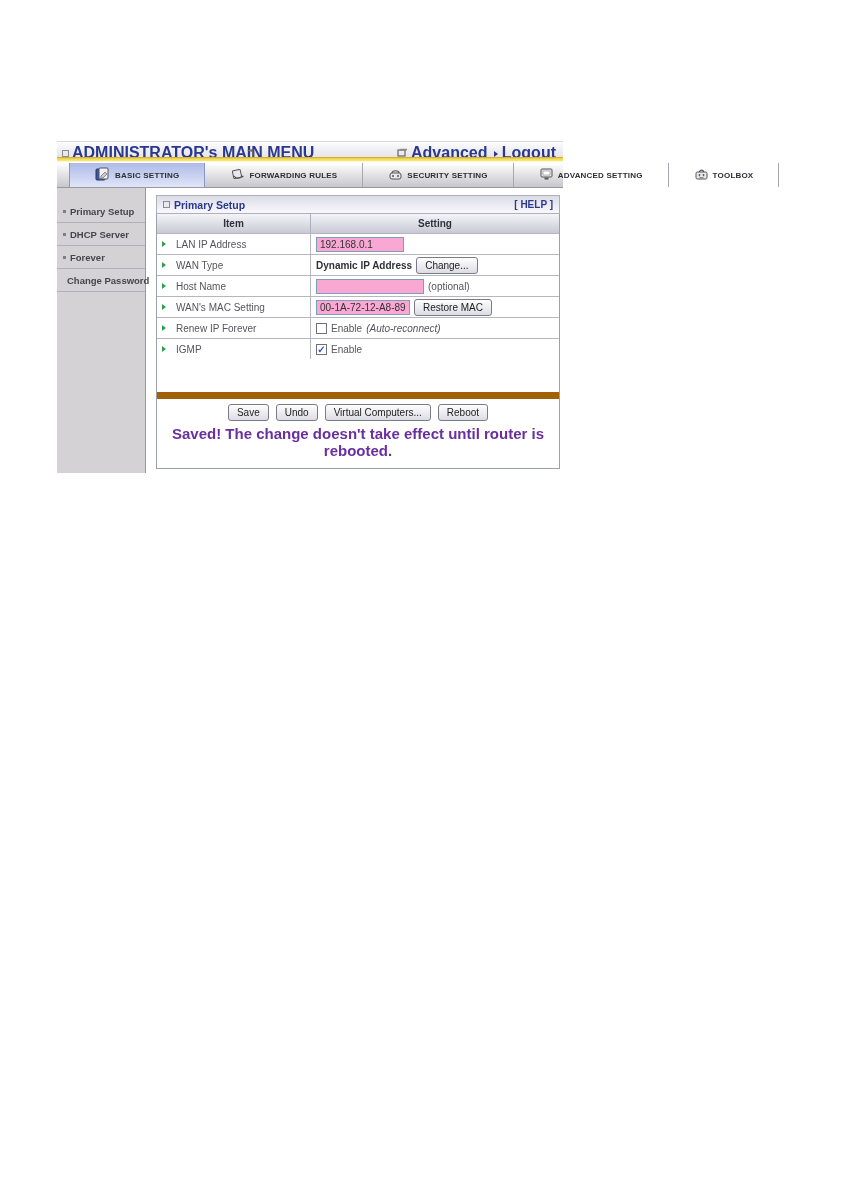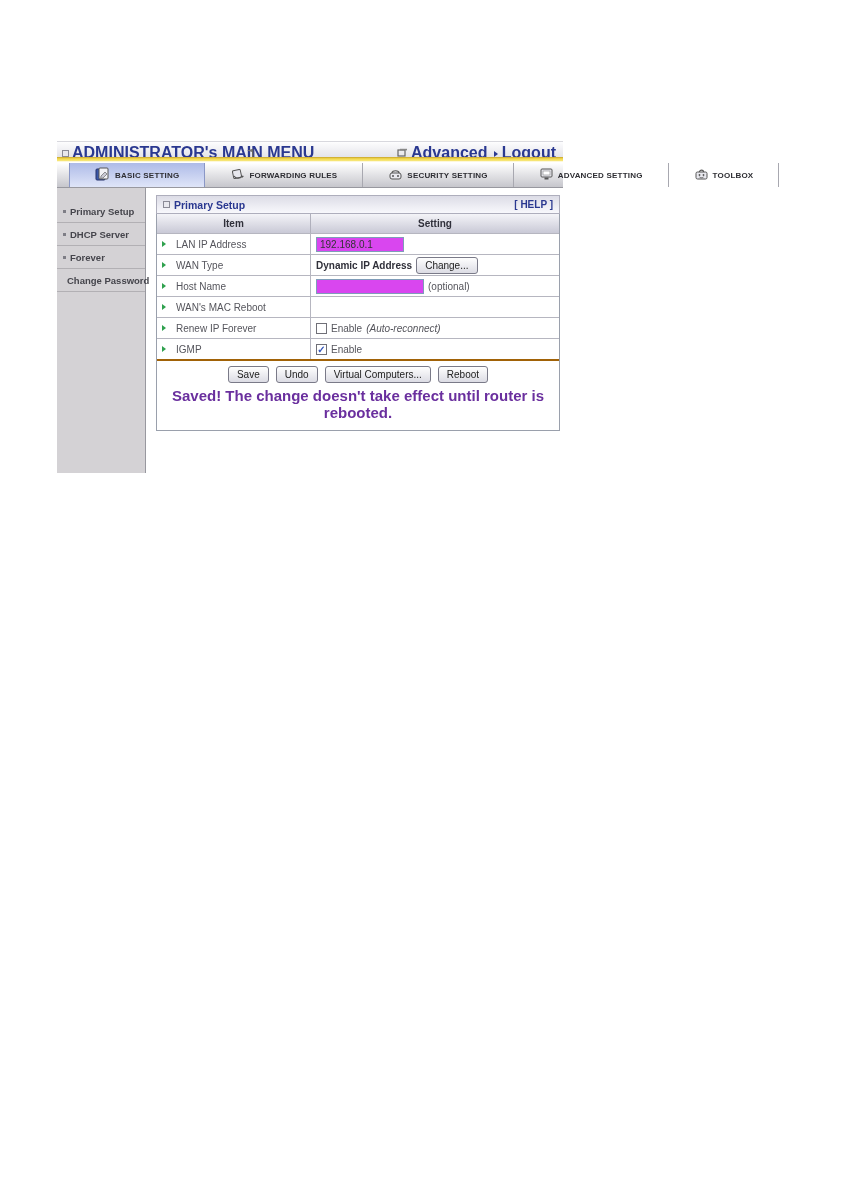--- a/index.html
+++ b/index.html
@@ -81,21 +81,21 @@
   .col-item { width:154px; border-right:1px solid #b0b0bc; display:flex; align-items:center; justify-content:center; }
   .col-setting { flex:1; display:flex; align-items:center; justify-content:center; }
 
   .row { display:flex; height:21px; border-top:1px solid #b6b6c0; font-size:10px; color:#55555c; }
   .cell-item { width:154px; border-right:1px solid #b6b6c0; display:flex; align-items:center; gap:10px; padding-left:5px; }
   .cell-setting { flex:1; display:flex; align-items:center; gap:4px; padding-left:5px; }
   .arrow { width:0; height:0; border-top:3px solid transparent; border-bottom:3px solid transparent; border-left:4px solid #2fa14e; display:inline-block; }
 
   .txt-input {
     height:15px; border:1px solid #7f9db9; font-family:"Liberation Sans",sans-serif;
-    font-size:10px; color:#333; padding:0 3px; background:#d946ef;
+    font-size:10px; color:#333; padding:0 3px; background:#f9a8d4;
   }
   .in-lan { width:88px; }
   .in-host { width:108px; }
   .in-mac { width:94px; }
 
   .btn {
     font-family:"Liberation Sans",sans-serif; font-size:10px; color:#222;
     background:linear-gradient(#fefefe,#dcdce4);
     border:1px solid #7a7a88; border-radius:3px;
     padding:1px 8px; height:17px; cursor:pointer; white-space:nowrap;
@@ -285,21 +285,25 @@
           </div>
           <div class="cell-setting">
             <input class="txt-input in-host" type="text" value="" style="">
             <span class="opt-note">(optional)</span>
           </div>
         </div>
 
         <div class="row">
           <div class="cell-item">
             <span class="arrow"></span>
-            <span>WAN's MAC Reboot</span>
+            <span>WAN's MAC Setting</span>
+          </div>
+          <div class="cell-setting">
+            <input class="txt-input in-mac" type="text" value="00-1A-72-12-A8-89" style="">
+            <button class="btn">Restore MAC</button>
           </div>
         </div>
 
         <div class="row">
           <div class="cell-item">
             <span class="arrow"></span>
             <span>Renew IP Forever</span>
           </div>
           <div class="cell-setting">
             <span class="checkbox"></span>
@@ -312,21 +316,21 @@
           <div class="cell-item">
             <span class="arrow"></span>
             <span>IGMP</span>
           </div>
           <div class="cell-setting">
             <span class="checkbox checked"></span>
             <span>Enable</span>
           </div>
         </div>
 
-        <div class="footer" style="border-top:2px solid #a16207;">
+        <div class="footer" style="border-top:7px solid #a16207;margin-top:33px;">
           <div class="btn-row">
             <button class="btn">Save</button>
             <button class="btn">Undo</button>
             <button class="btn">Virtual Computers...</button>
             <button class="btn">Reboot</button>
           </div>
           <div class="status-msg">Saved! The change doesn't take effect until router is rebooted.</div>
         </div>
       </div>
     </div>

